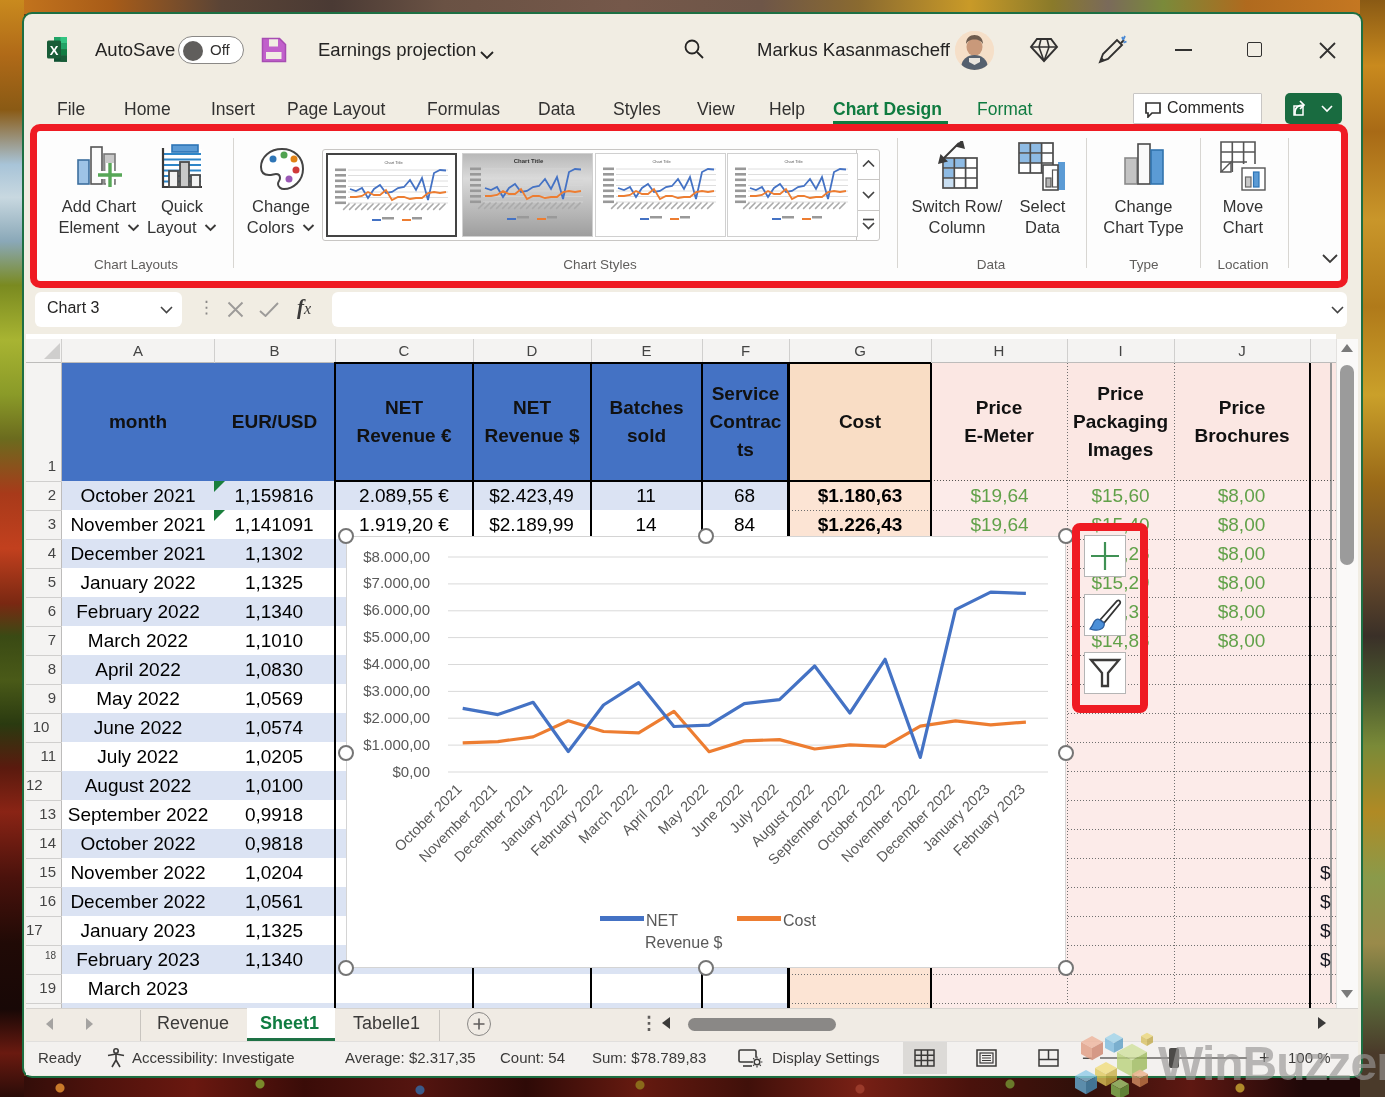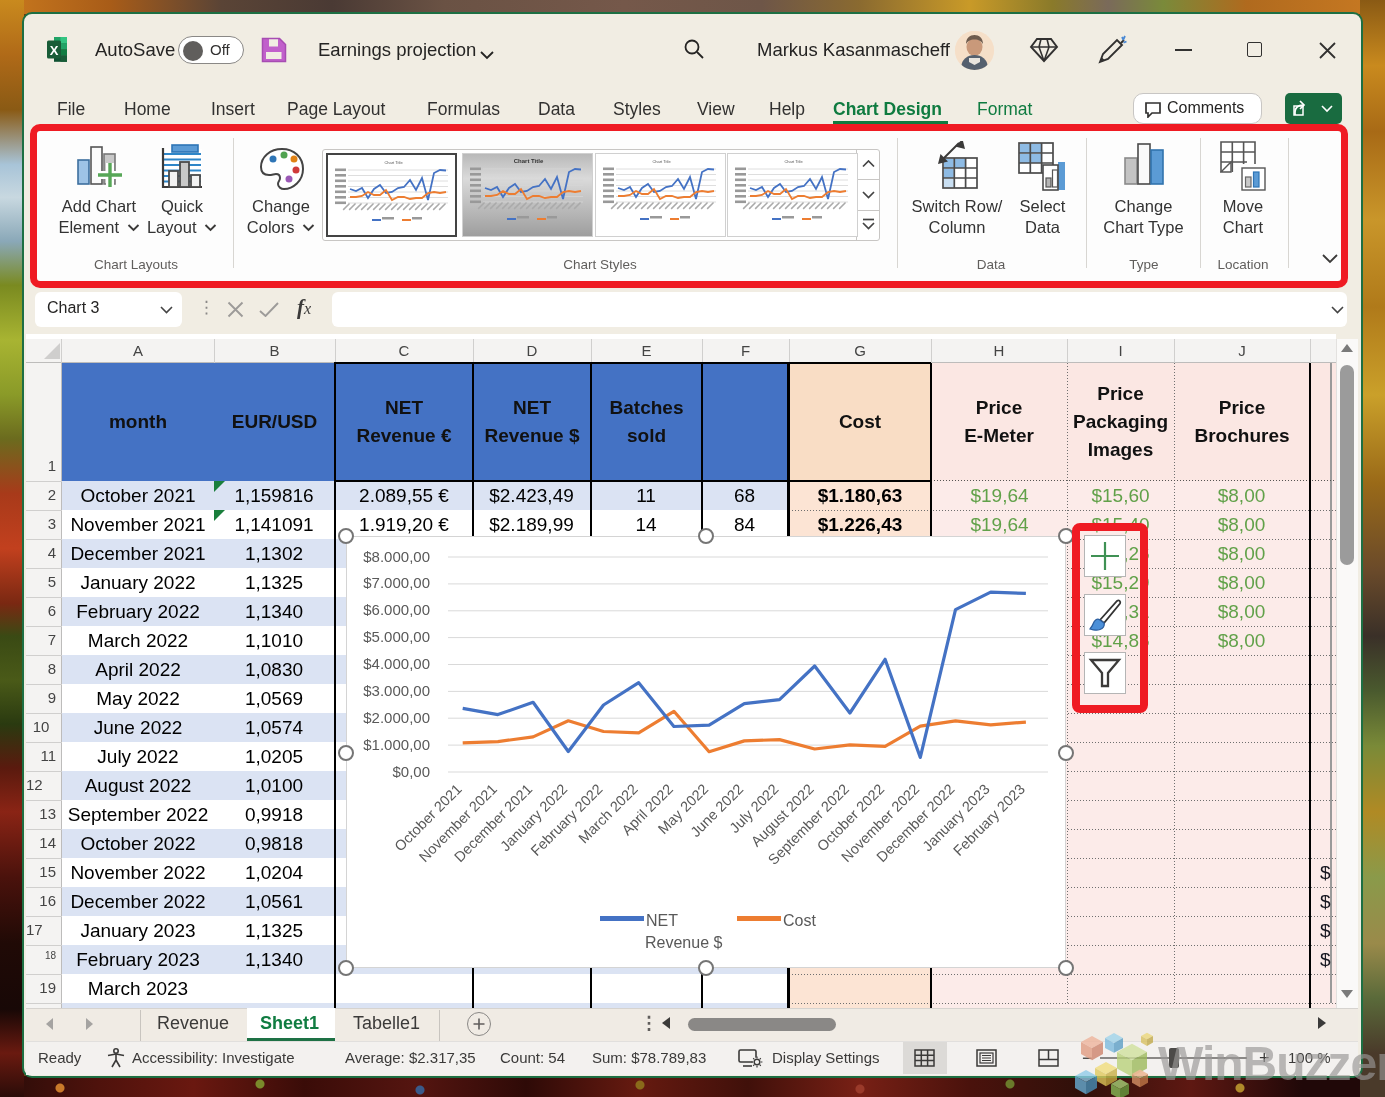--- a/index.html
+++ b/index.html
@@ -105,21 +105,21 @@
 <div class="abs menu" style="left:211px;top:99px">Insert</div>
 <div class="abs menu" style="left:287px;top:99px">Page Layout</div>
 <div class="abs menu" style="left:427px;top:99px">Formulas</div>
 <div class="abs menu" style="left:538px;top:99px">Data</div>
 <div class="abs menu" style="left:613px;top:99px">Styles</div>
 <div class="abs menu" style="left:697px;top:99px">View</div>
 <div class="abs menu" style="left:769px;top:99px">Help</div>
 <div class="abs menu" style="left:833px;top:99px;color:#0f7b40;font-weight:bold">Chart Design</div>
 <div class="abs" style="left:833px;top:121px;width:115px;height:2.5px;background:#0f7b40"></div>
 <div class="abs menu" style="left:977px;top:99px;color:#0f7b40">Format</div>
-<div class="abs" style="left:1133px;top:93px;width:129px;height:31px;background:#fff;border:1px solid #c8c6c4;border-radius:10px">
+<div class="abs" style="left:1133px;top:93px;width:129px;height:31px;background:#fff;border:1px solid #c8c6c4;border-radius:1px">
  <svg class="abs" style="left:10px;top:7px" width="18" height="17">
         <path d="M2 2h14v10H8l-4 4v-4H2z" fill="none" stroke="#323130" stroke-width="1.7"></path>
       </svg>
  <div class="abs" style="left:33px;top:5px;font-size:16px;color:#252423">Comments</div>
 </div>
 <div class="abs" style="left:1285px;top:93px;width:57px;height:31px;background:#196b40;border-radius:5px">
  <svg class="abs" style="left:8px;top:7px" width="18" height="17">
         <path d="M2 15v-3c0-4 3-7 8-7" fill="none" stroke="#fff" stroke-width="1.7"></path>
         <path d="M7 1l4 4-4 4" fill="none" stroke="#fff" stroke-width="1.7"></path>
         <rect x="1" y="6" width="9" height="9" fill="none" stroke="#fff" stroke-width="1.5"></rect>
@@ -500,20 +500,21 @@
 <div class="abs" style="left:26px;top:979px;width:30px;text-align:right;font-size:15px;color:#444">19</div>
 <div class="abs" style="left:26px;top:1003px;width:36px;height:1px;background:#d0cfce"></div>
 <div class="abs" style="left:62px;top:363px;width:727px;height:118px;background:#4472c4"></div>
 <div class="abs" style="left:789px;top:363px;width:142px;height:118px;background:#f9ddc5"></div>
 <div class="abs" style="left:931px;top:363px;width:405px;height:118px;background:#fbe7e3"></div>
 <div class="abs" style="left:62px;top:408px;width:152px;text-align:center;font-size:19px;font-weight:bold;color:#111;line-height:28px">month</div>
 <div class="abs" style="left:214px;top:408px;width:121px;text-align:center;font-size:19px;font-weight:bold;color:#111;line-height:28px">EUR/USD</div>
 <div class="abs" style="left:335px;top:394px;width:138px;text-align:center;font-size:19px;font-weight:bold;color:#111;line-height:28px">NET<br>Revenue €</div>
 <div class="abs" style="left:473px;top:394px;width:118px;text-align:center;font-size:19px;font-weight:bold;color:#111;line-height:28px">NET<br>Revenue $</div>
 <div class="abs" style="left:591px;top:394px;width:111px;text-align:center;font-size:19px;font-weight:bold;color:#111;line-height:28px">Batches<br>sold</div>
+<div class="abs" style="left:702px;top:380px;width:87px;text-align:center;font-size:19px;font-weight:bold;color:#111;line-height:28px">Service<br>Contrac<br>ts</div>
 <div class="abs" style="left:789px;top:408px;width:142px;text-align:center;font-size:19px;font-weight:bold;color:#111;line-height:28px">Cost</div>
 <div class="abs" style="left:931px;top:394px;width:136px;text-align:center;font-size:19px;font-weight:bold;color:#111;line-height:28px">Price<br>E-Meter</div>
 <div class="abs" style="left:1067px;top:380px;width:107px;text-align:center;font-size:19px;font-weight:bold;color:#111;line-height:28px">Price<br>Packaging<br>Images</div>
 <div class="abs" style="left:1174px;top:394px;width:136px;text-align:center;font-size:19px;font-weight:bold;color:#111;line-height:28px">Price<br>Brochures</div>
 <div class="abs" style="left:62px;top:481px;width:727px;height:29px;background:#dbe3f3"></div>
 <div class="abs" style="left:62px;top:510px;width:727px;height:29px;background:#ffffff"></div>
 <div class="abs" style="left:62px;top:539px;width:727px;height:29px;background:#dbe3f3"></div>
 <div class="abs" style="left:62px;top:568px;width:727px;height:29px;background:#ffffff"></div>
 <div class="abs" style="left:62px;top:597px;width:727px;height:29px;background:#dbe3f3"></div>
 <div class="abs" style="left:62px;top:626px;width:727px;height:29px;background:#ffffff"></div>

